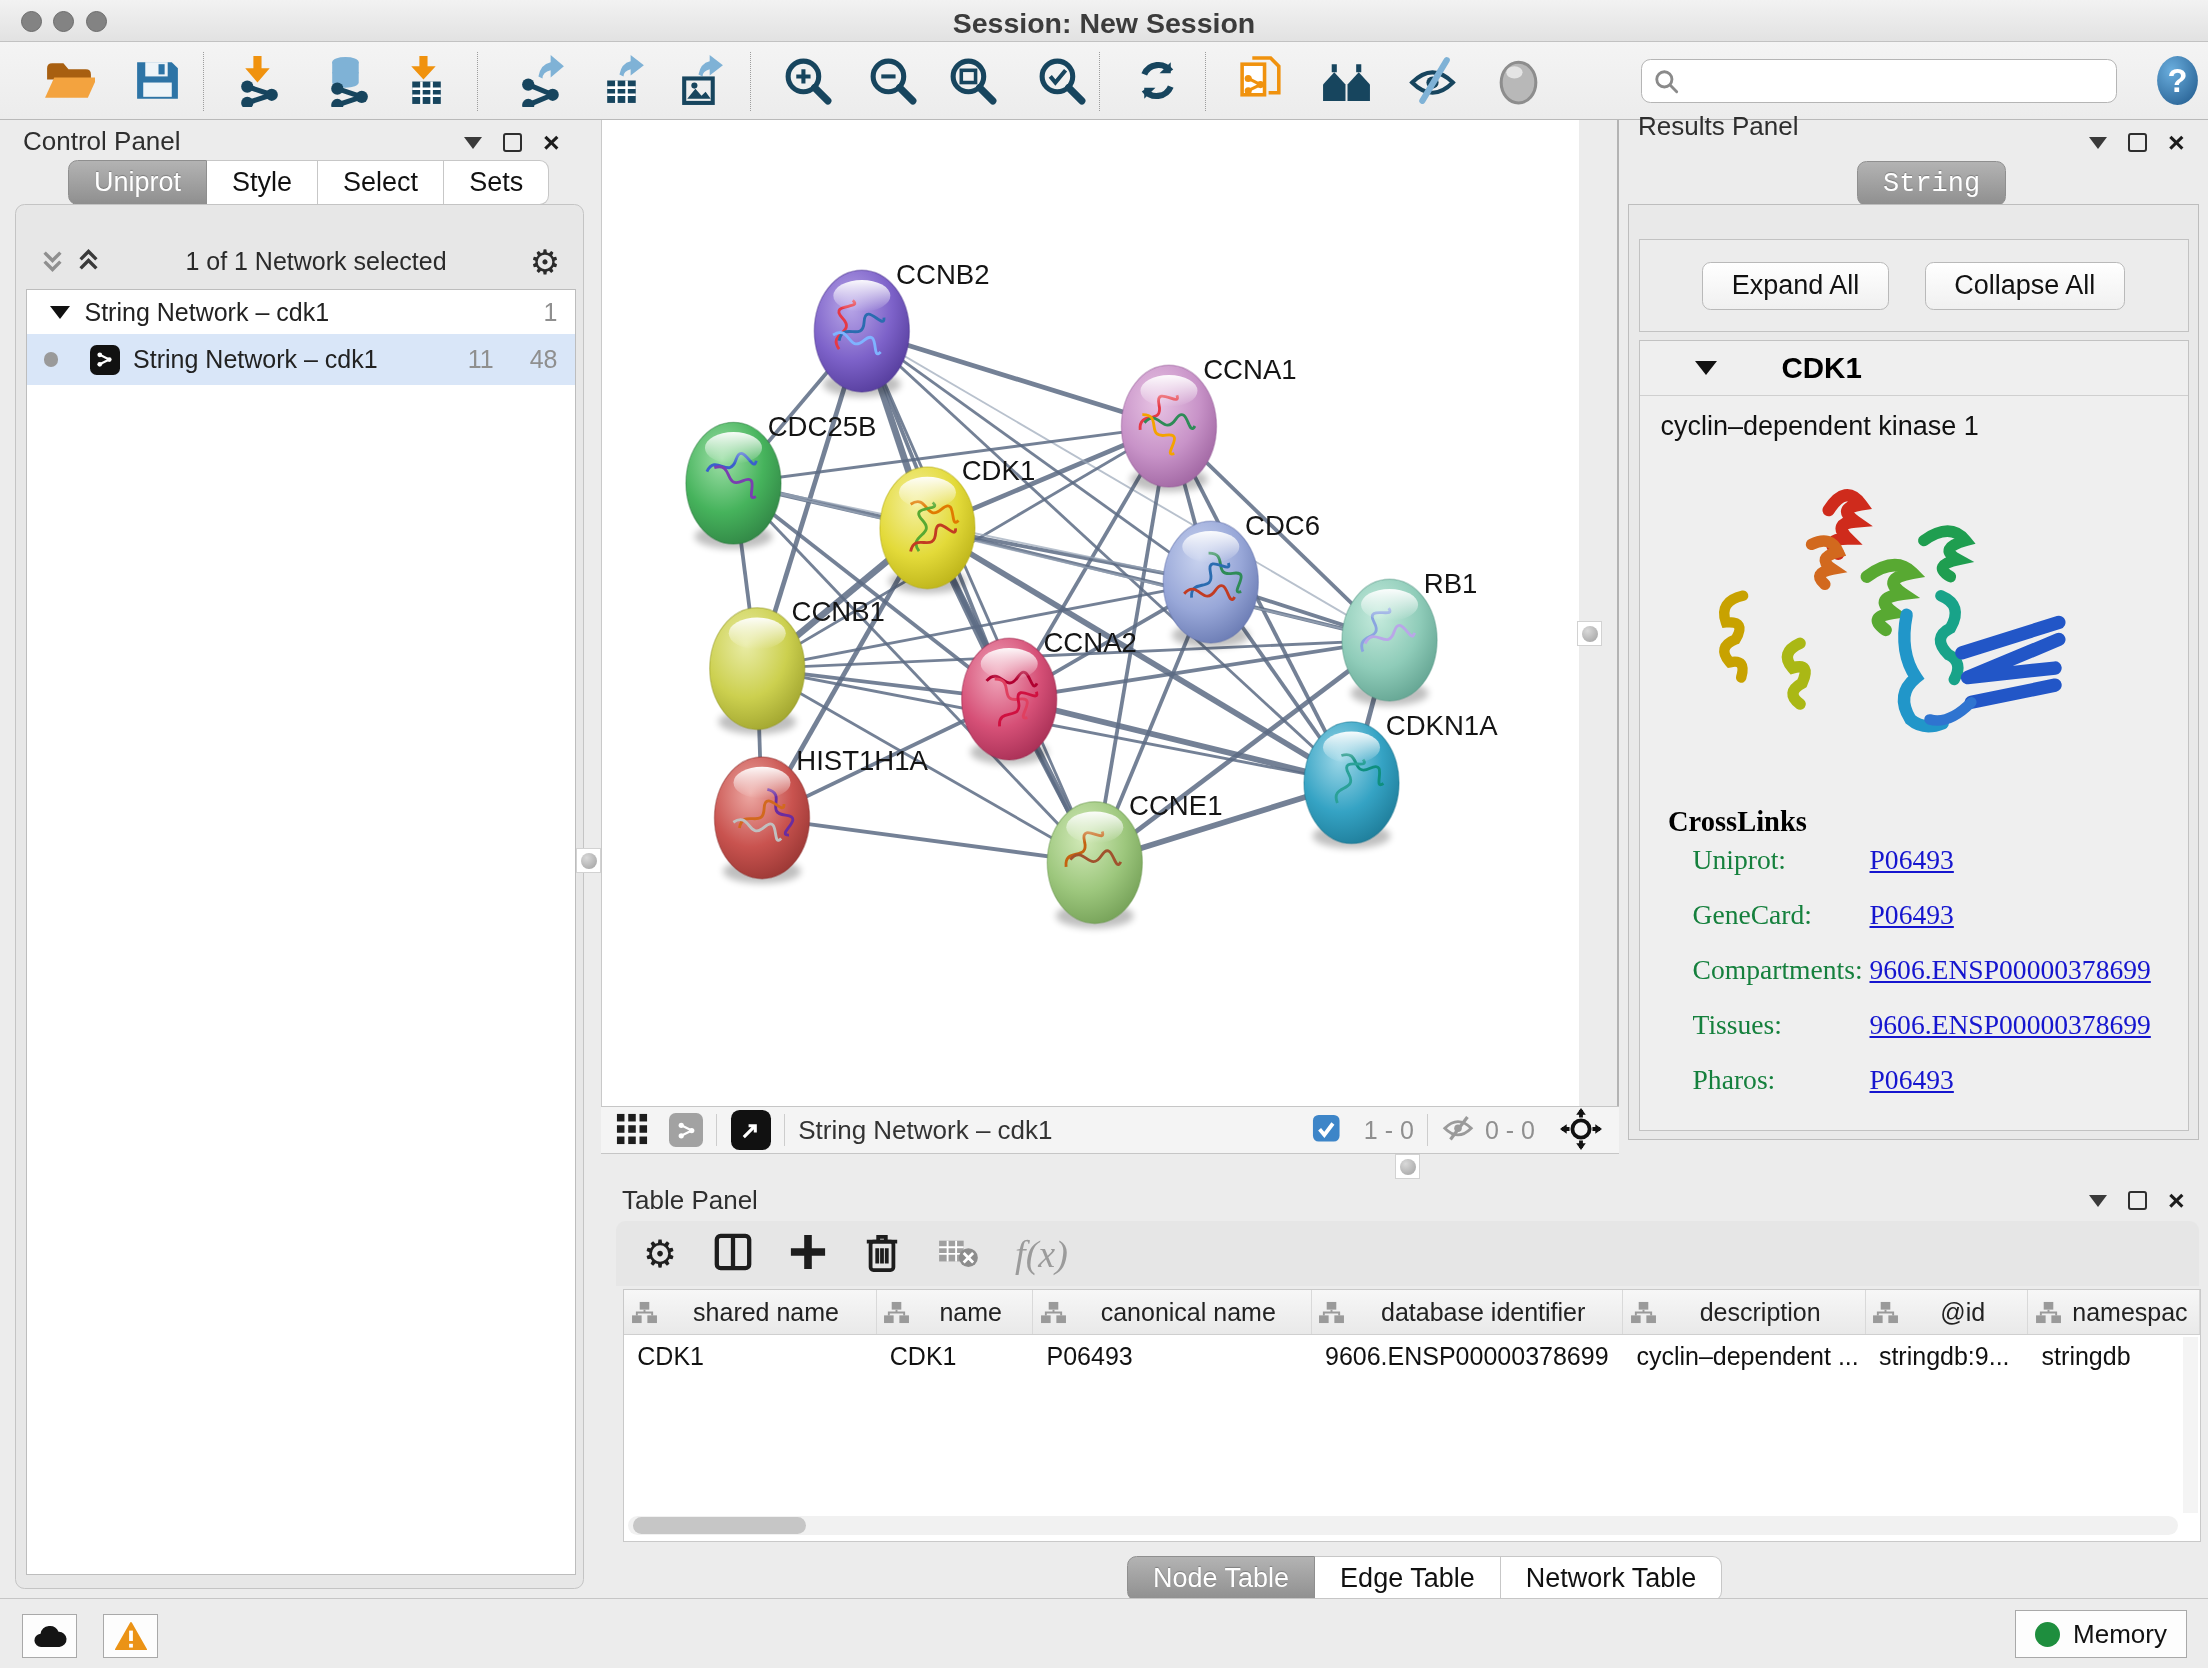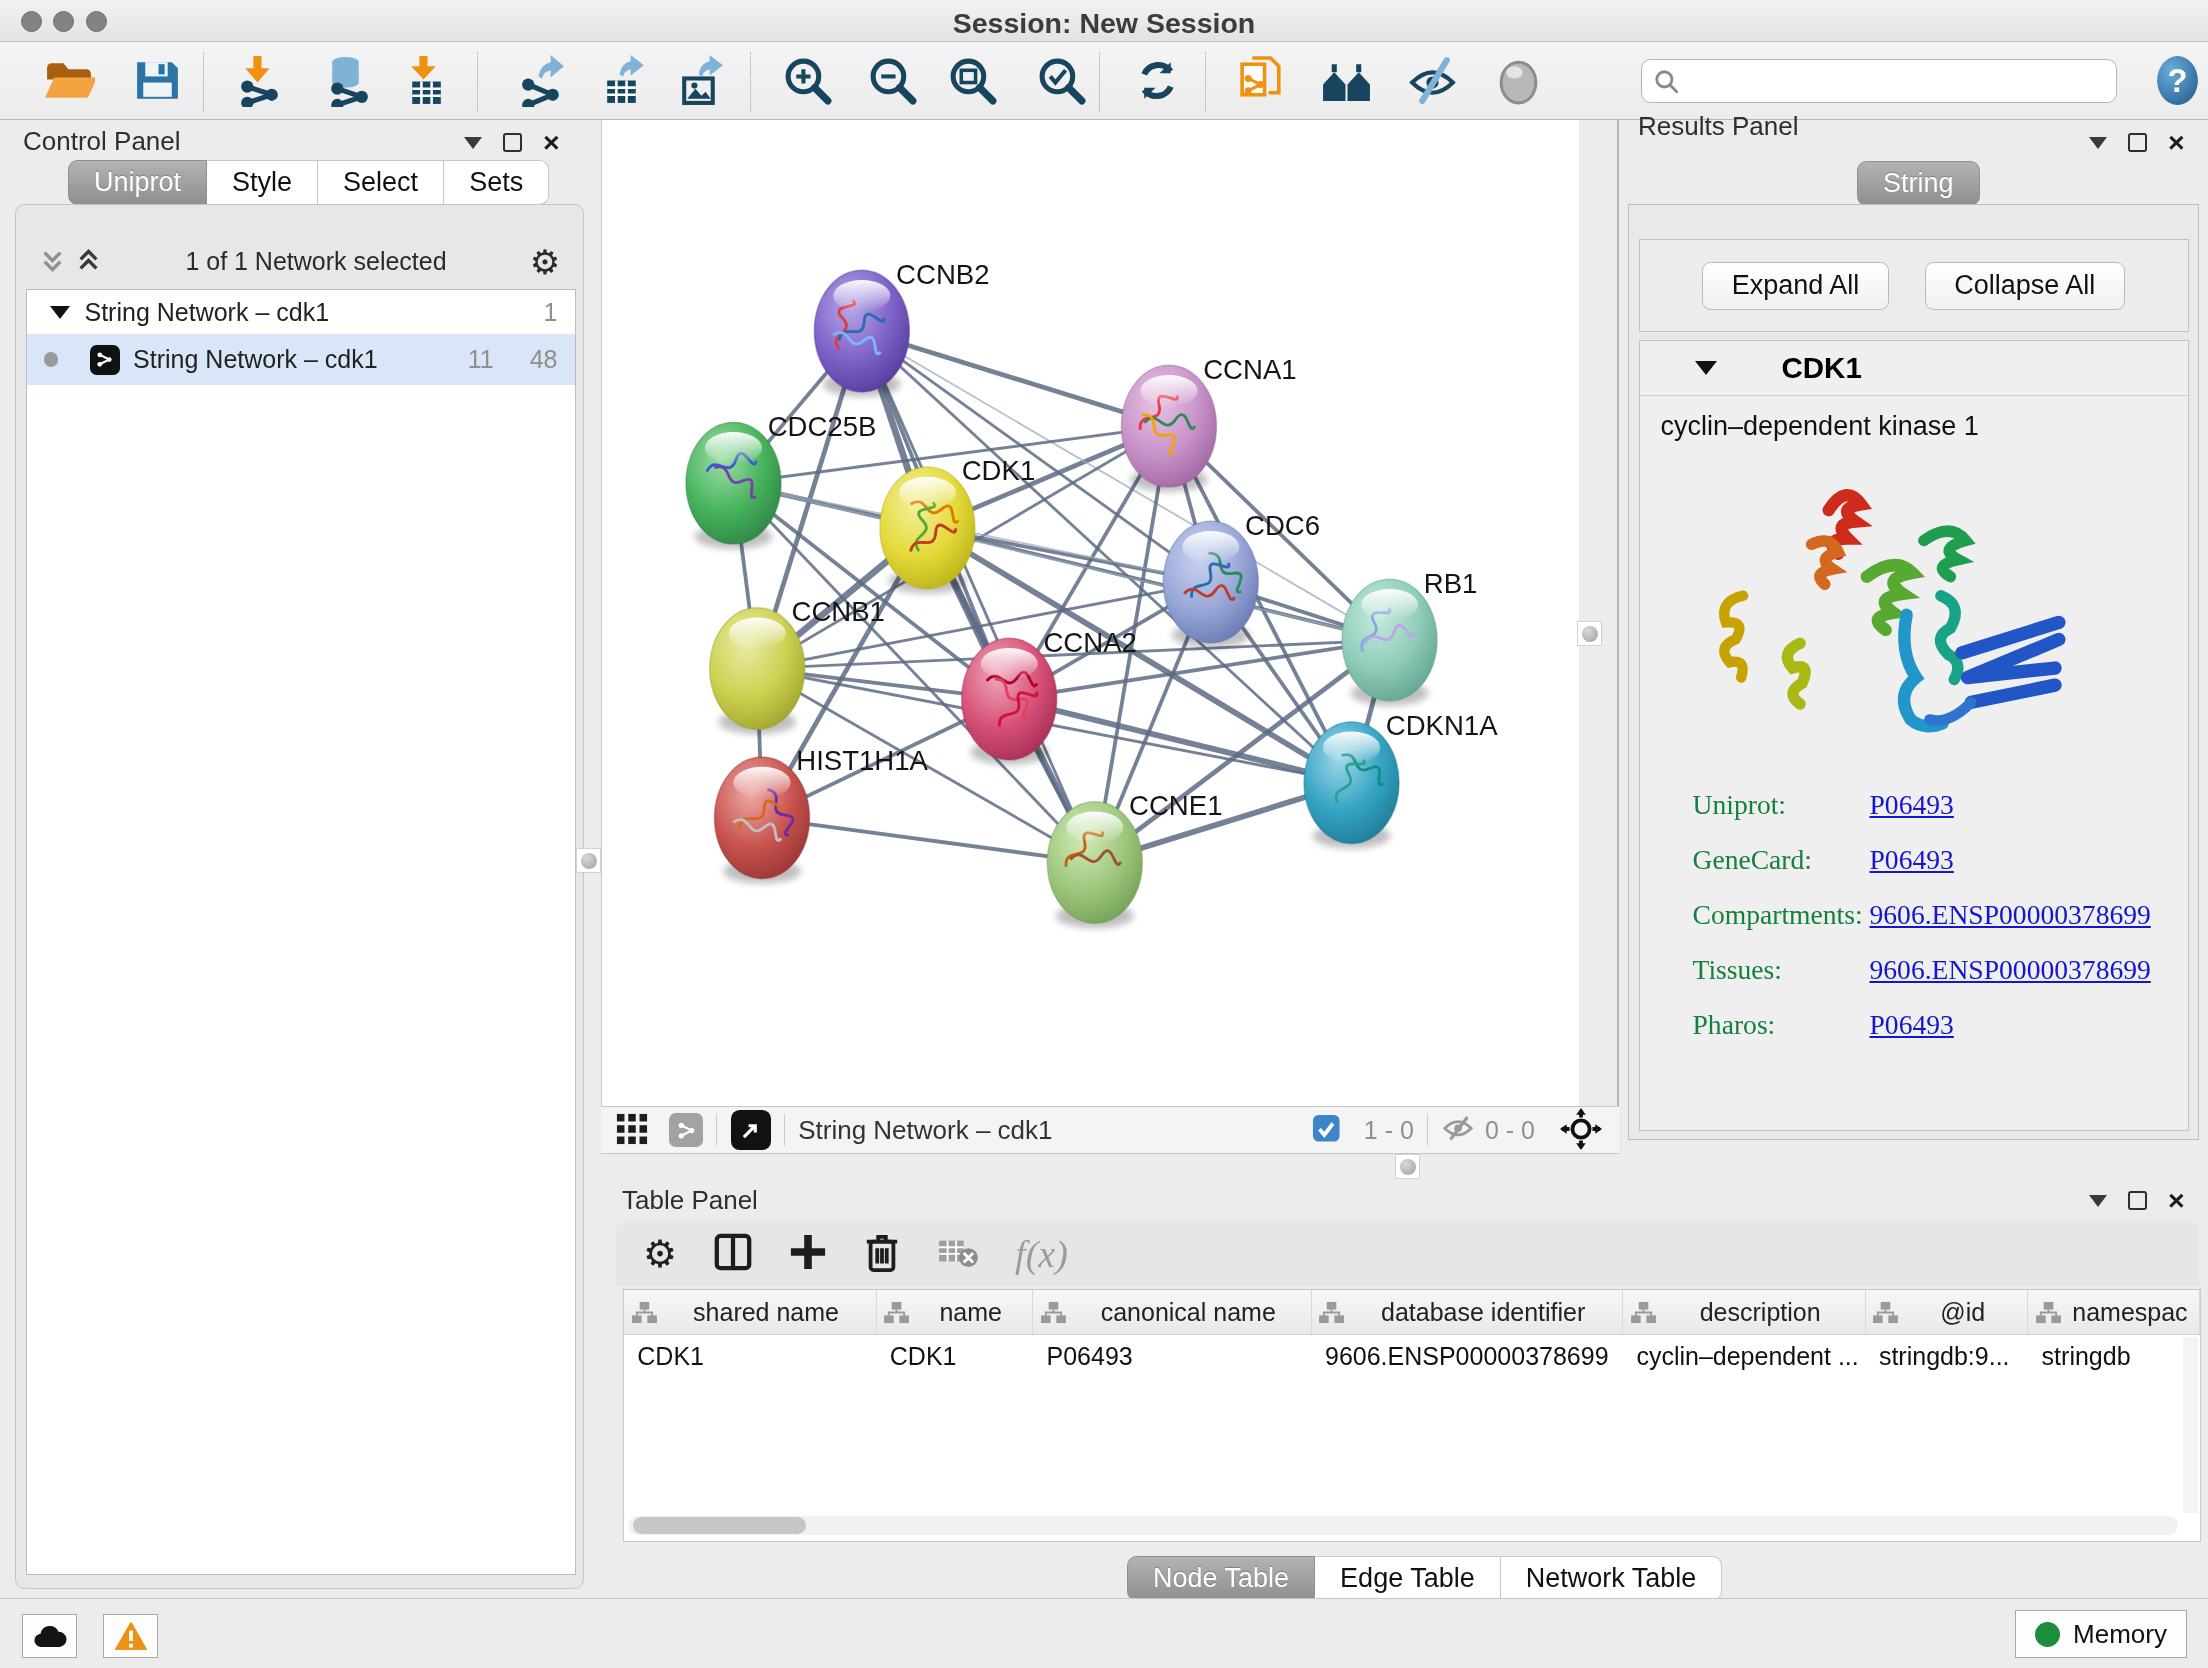--- a/index.html
+++ b/index.html
@@ -31,21 +31,21 @@
   .pctl .tri { width:0; height:0; border-left:9.5px solid transparent; border-right:9.5px solid transparent;
                border-top:12.4px solid #3a3a3a; }
   .pctl .box { width:19px; height:19px; border:2.9px solid #2e2e2e; border-radius:2.9px; }
   .pctl .x { font-size:28.5px; font-weight:bold; color:#1c1c1c; line-height:19px; }
 
   .tabrow { position:absolute; display:flex; }
   .tab { height:45px; padding:0 25px; display:flex; align-items:center; justify-content:center;
          font-size:27px; background:#fff; border:1px solid #c7c7c7; border-left:none; color:#111; }
   .tab:first-child { border-left:1px solid #c7c7c7; border-radius:9.5px 0 0 9.5px; }
   .tab:last-child { border-radius:0 9.5px 9.5px 0; }
-  .tab.single { border-radius:9.5px; border-left:1px solid #c7c7c7; }
+  .tab.single { border-radius:9.5px; border-left:1px solid #c7c7c7;font-family:Liberation Mono, monospace; }
   .tab.active { background:linear-gradient(#b3b3b3,#8f8f8f); color:#fff;
                 text-shadow:0 -1px 1px rgba(0,0,0,.25); border-color:#8f8f8f; }
 
   
   .cp-box { position:absolute; left:15px; top:204px; width:569px; height:1385px;
             background:#e7e7e7; border:1px solid #c4c4c4; border-radius:9.5px; }
   .cp-head { position:absolute; left:9.5px; top:32px; width:548px; height:49px;
              display:flex; align-items:center; }
   .cp-summary { flex:1; text-align:center; font-size:25px; color:#2a2a2a; }
   .cp-list { position:absolute; left:9.5px; top:84px; width:550px; height:1286px;
@@ -711,20 +711,21 @@
             <path d="M120 200 q-22 10 -8 26 q20-6 10 16 q-18 10 -2 22" stroke="#aab815" stroke-width="12"></path>
             <path d="M190 130 q30-22 48-4 q-34 6 -10 22 q-32 4 -10 20 q-28 4 -8 18" stroke="#58a932" stroke-width="13"></path>
             <path d="M250 92 q28-20 44 0 q-30 8 -8 20 q-28 6 -8 18" stroke="#1f9e50" stroke-width="12"></path>
             <path d="M268 150 q24 10 10 34 q-20 10 -2 28 q16 8 6 26" stroke="#18a389" stroke-width="12"></path>
             <path d="M232 170 q-8 40 10 66 q-22 18 -6 44 q14 12 34 4" stroke="#2196c9" stroke-width="13"></path>
             <path d="M290 210 L392 178 M392 196 L296 236 M296 236 L388 226 M388 244 L300 262" stroke="#2256c7" stroke-width="14"></path>
             <path d="M300 262 q-24 24 -44 18" stroke="#2f74d0" stroke-width="11"></path>
           </g>
         </svg>
         <div class="xl">
+          <div class="xl-title">CrossLinks</div>
           <div id="crosslinks-rows">
               <div class="xl-row">
                 <span class="lab">Uniprot:</span>
                 <span class="val">P06493</span>
               </div>
               <div class="xl-row">
                 <span class="lab">GeneCard:</span>
                 <span class="val">P06493</span>
               </div>
               <div class="xl-row">

